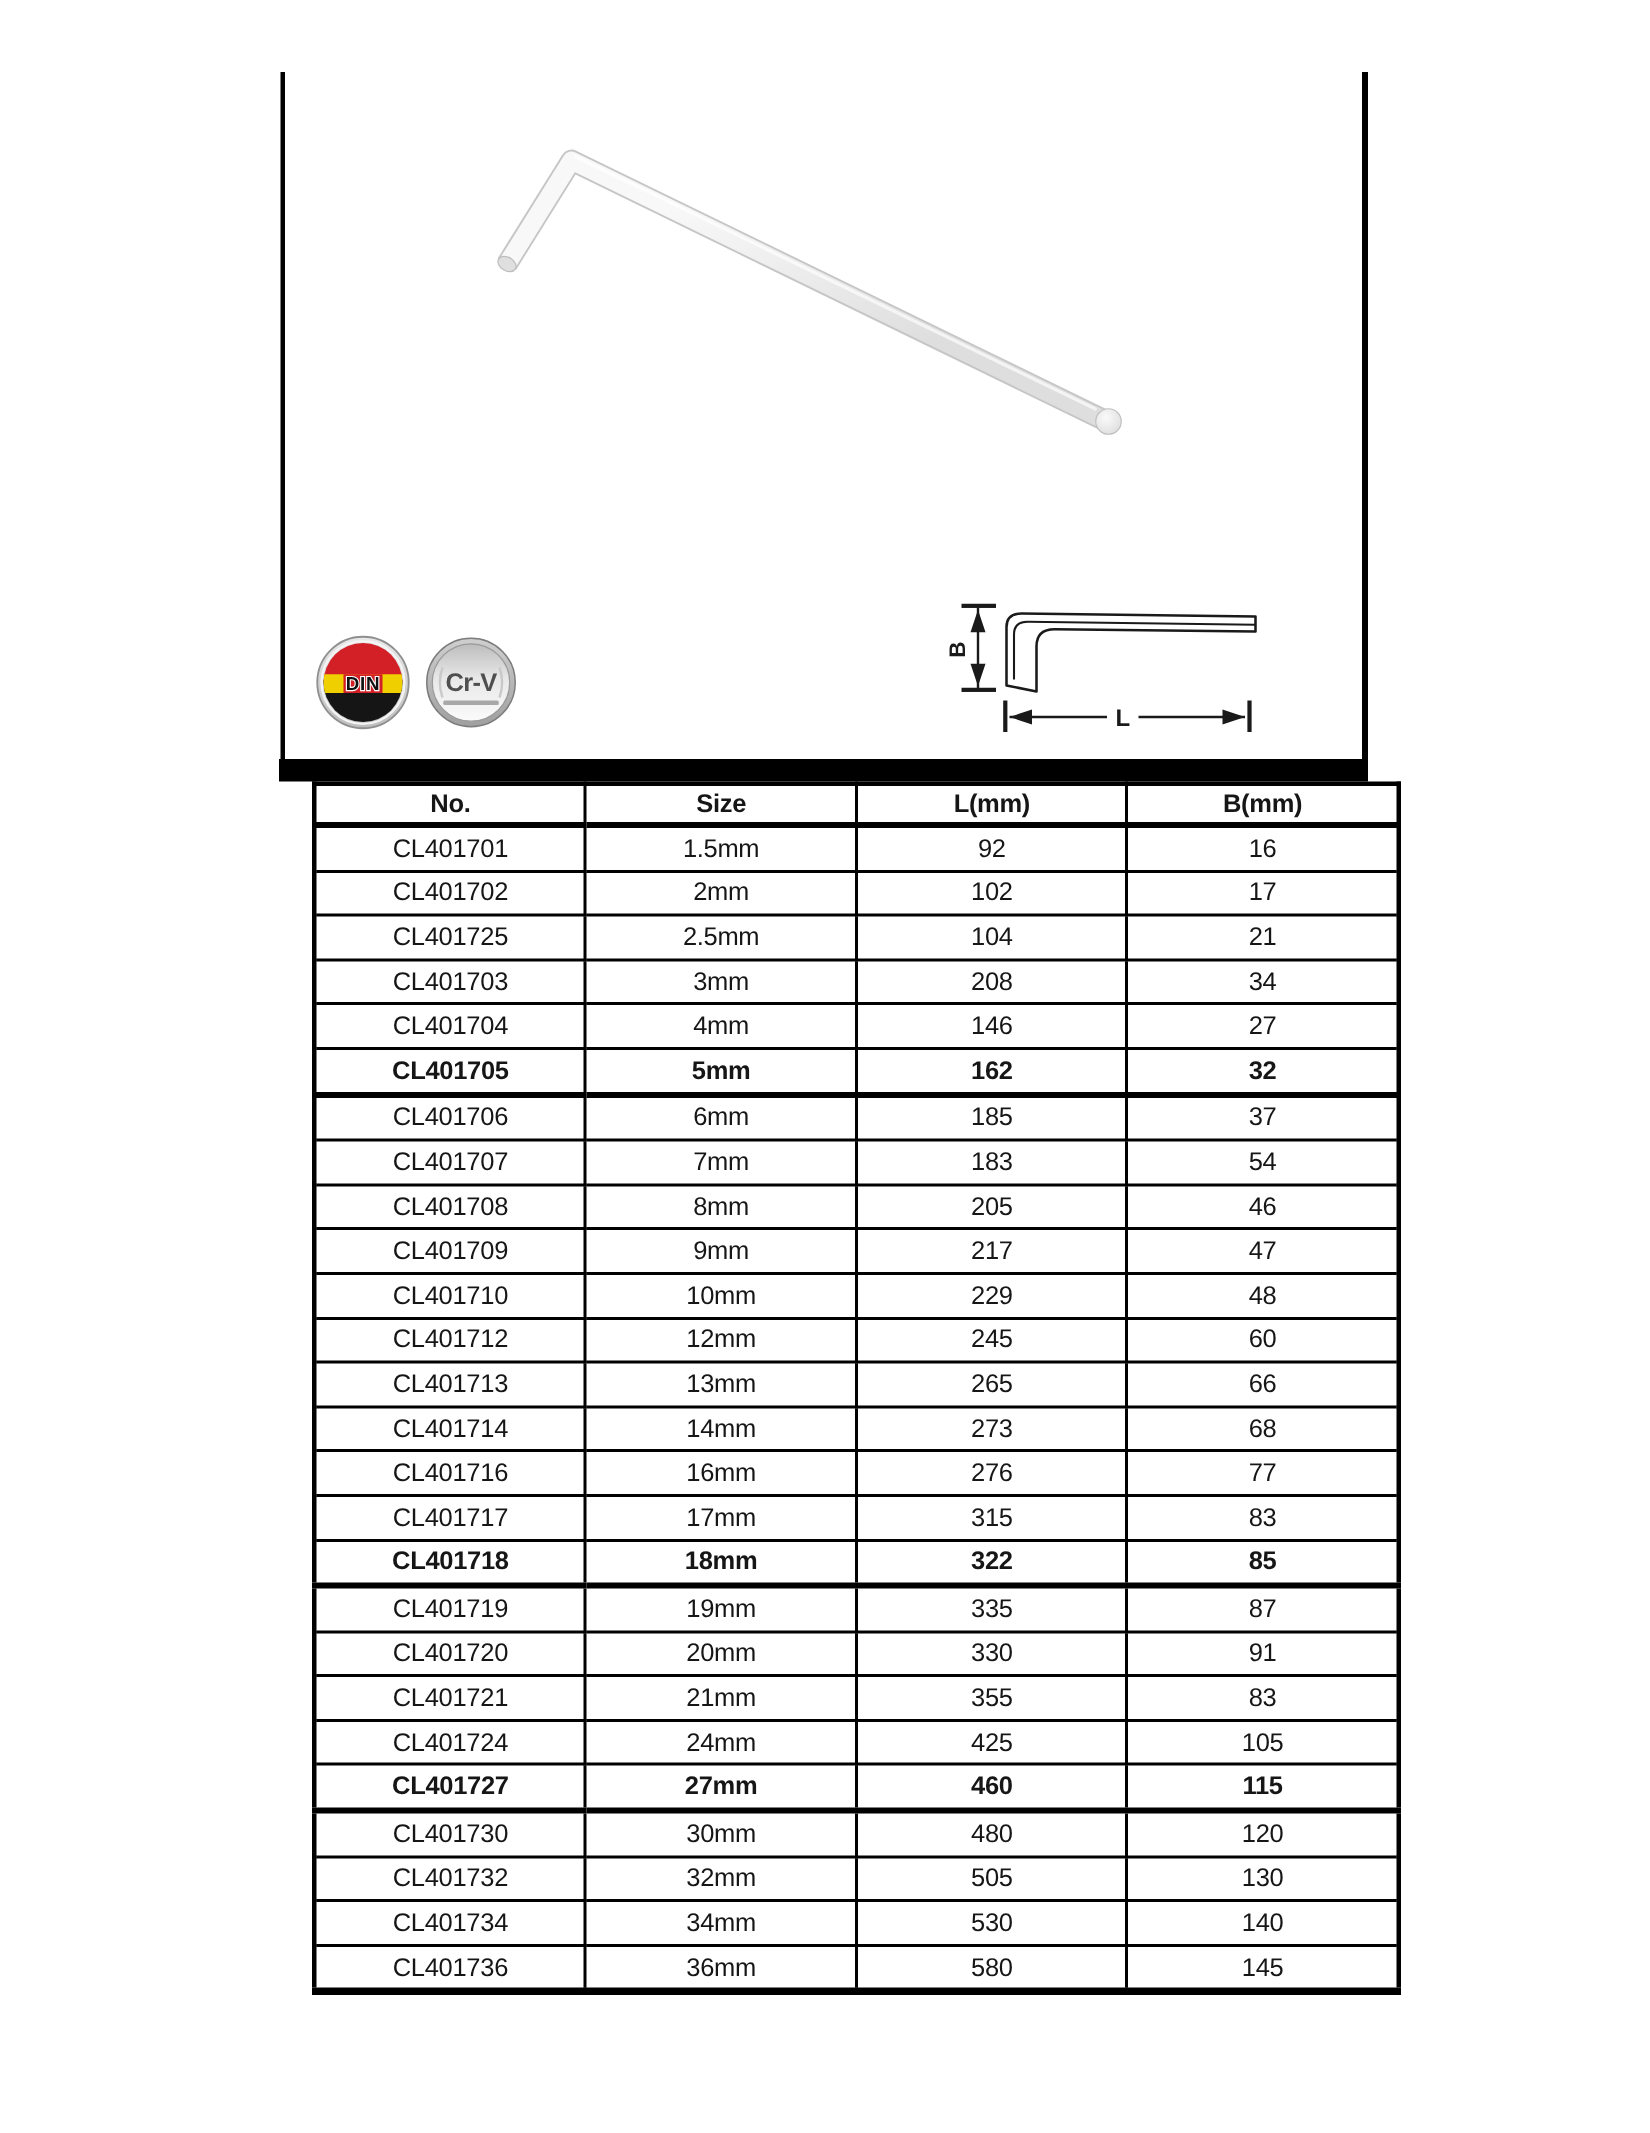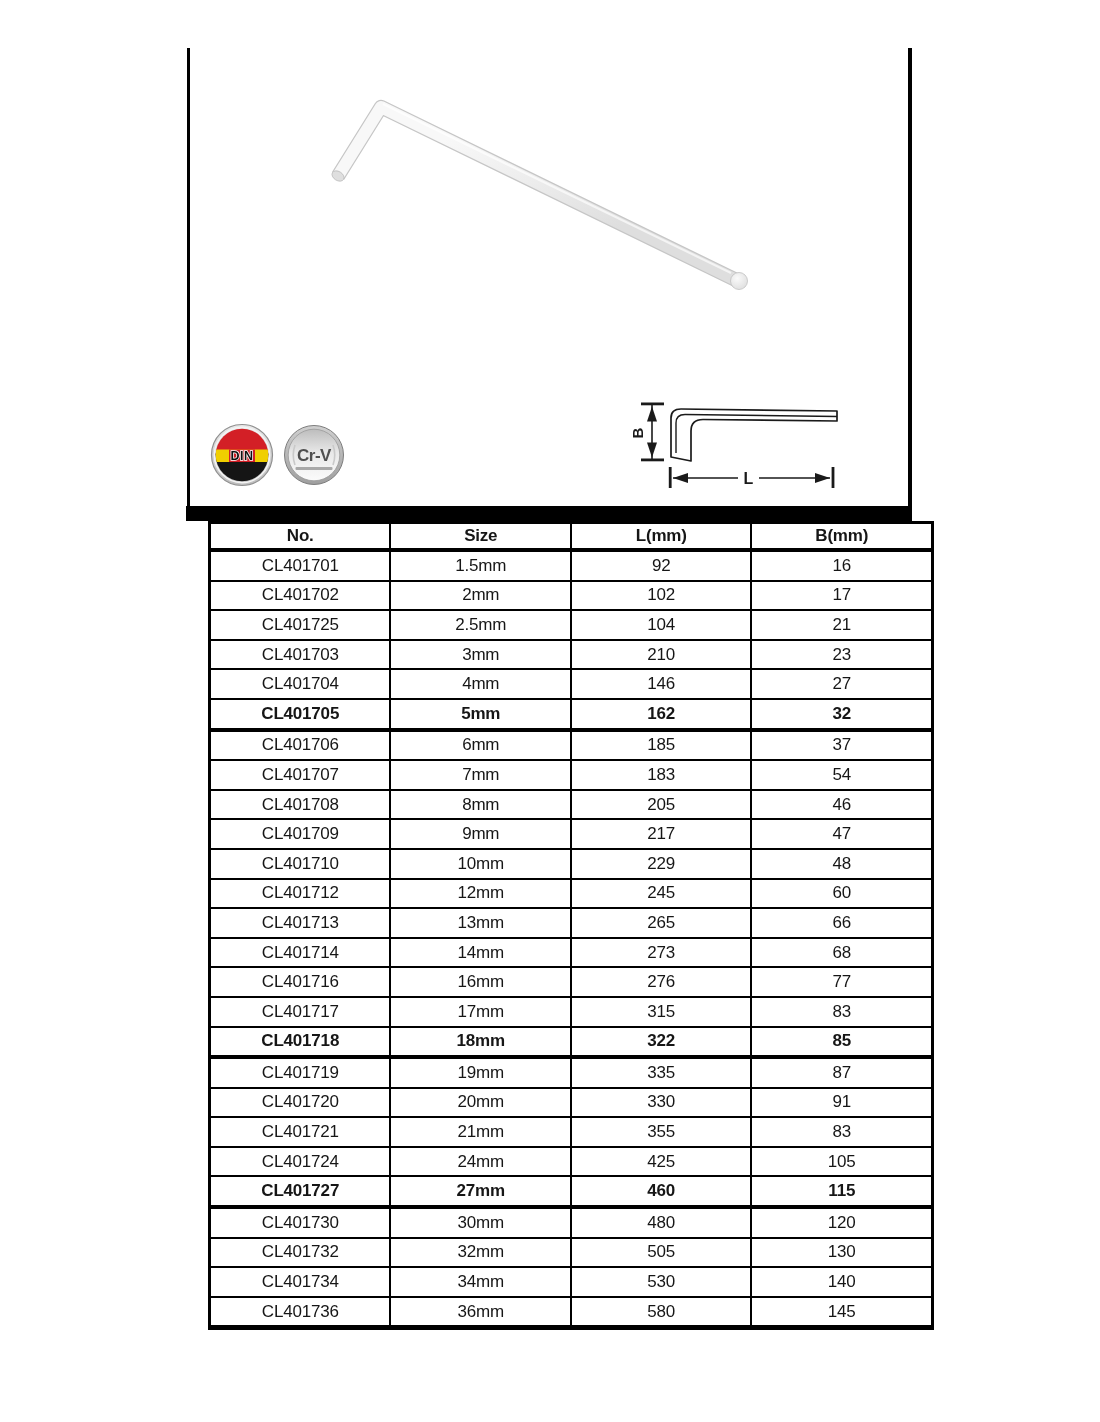--- a/index.html
+++ b/index.html
@@ -149,22 +149,22 @@
       </tr>
       <tr>
         <td>CL401725</td>
         <td>2.5mm</td>
         <td>104</td>
         <td>21</td>
       </tr>
       <tr>
         <td>CL401703</td>
         <td>3mm</td>
-        <td>210</td>
-        <td>23</td>
+        <td>208</td>
+        <td>34</td>
       </tr>
       <tr>
         <td>CL401704</td>
         <td>4mm</td>
         <td>146</td>
         <td>27</td>
       </tr>
       <tr class="group-end">
         <td>CL401705</td>
         <td>5mm</td>

